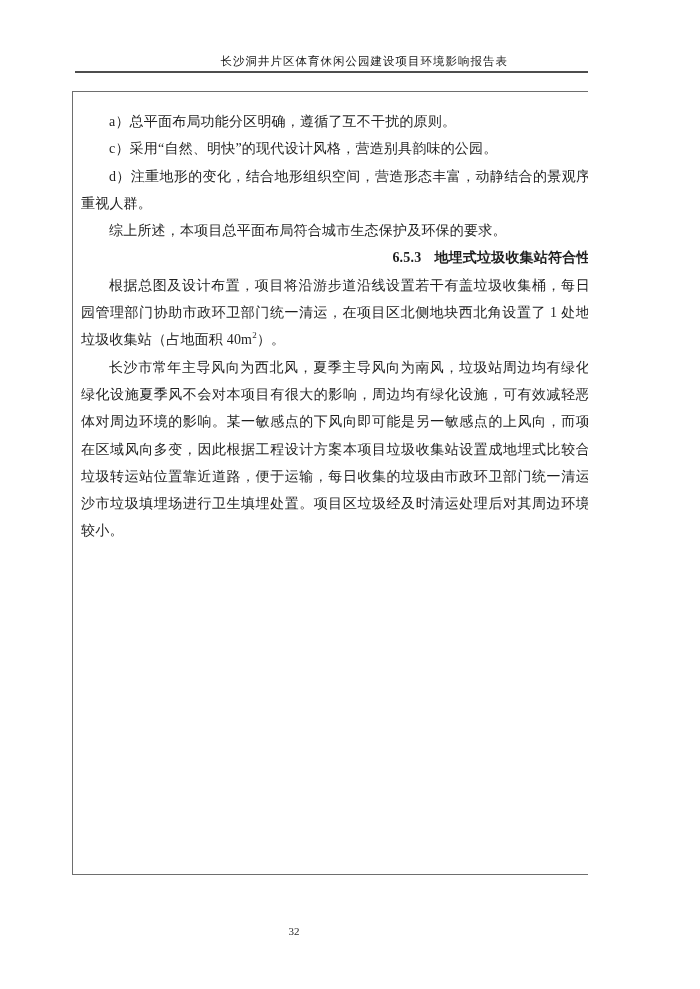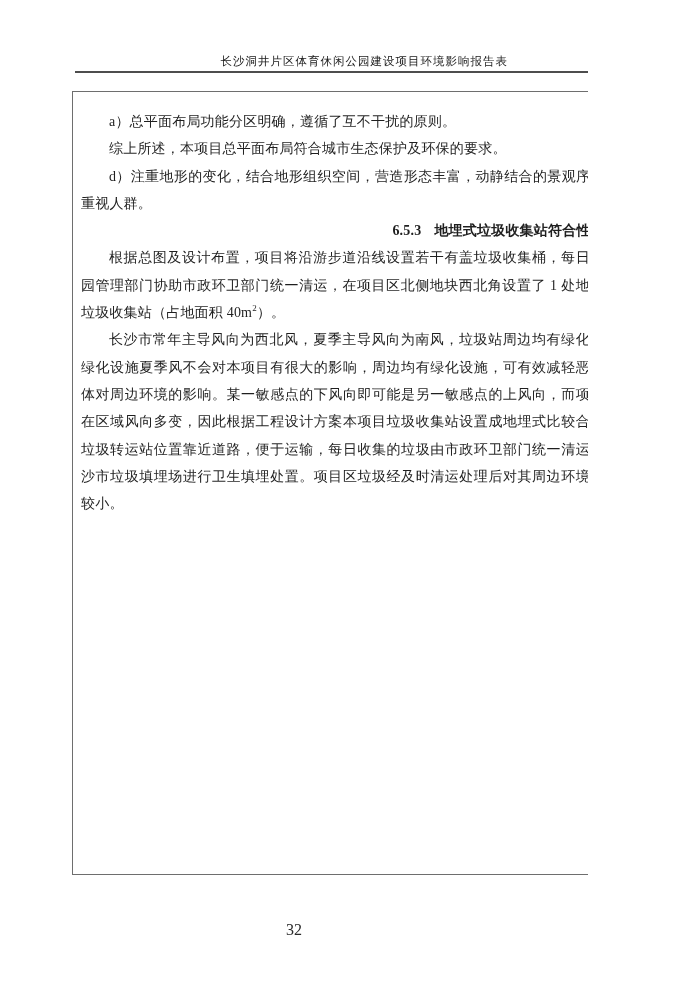--- a/index.html
+++ b/index.html
@@ -68,42 +68,43 @@
     line-height: 0;
   }
   .footer {
     position: absolute;
     top: 921px;
     left: 0;
     width: 100%;
     text-align: center;
   }
   .page-number {
-    font-size: 16px;
+    font-size: 11px;
     color: #2a2a2a;
   }
 </style>
 </head>
 <body>
 
 <div class="page">
 
   <div class="header-title">长沙洞井片区体育休闲公园建设项目环境影响报告表</div>
 
   <div class="header-rule"></div>
 
   <div class="content-box">
 
     <p class="para">a）总平面布局功能分区明确，遵循了互不干扰的原则。</p>
 
 
+    <p class="para">c）采用“自然、明快”的现代设计风格，营造别具韵味的公园。</p>
+
+    <p class="para">d）注重地形的变化，结合地形组织空间，营造形态丰富，动静结合的景观序列，重视人群。</p>
 
     <p class="para">综上所述，本项目总平面布局符合城市生态保护及环保的要求。</p>
-
-    <p class="para">d）注重地形的变化，结合地形组织空间，营造形态丰富，动静结合的景观序列，重视人群。</p>
 
     <h3 class="section-heading">
       <span class="section-number">6.5.3</span><span>地埋式垃圾收集站符合性分析</span>
     </h3>
 
     <p class="para"><span>根据总图及设计布置，项目将沿游步道沿线设置若干有盖垃圾收集桶，每日由公园管理部门协助市政环卫部门统一清运，在项目区北侧地块西北角设置了 1 处地埋式垃圾收集站（占地面积 </span><span>40m</span><span class="sup">2</span><span>）。</span></p>
 
     <p class="para">长沙市常年主导风向为西北风，夏季主导风向为南风，垃圾站周边均有绿化带及绿化设施夏季风不会对本项目有很大的影响，周边均有绿化设施，可有效减轻恶臭气体对周边环境的影响。某一敏感点的下风向即可能是另一敏感点的上风向，而项目所在区域风向多变，因此根据工程设计方案本项目垃圾收集站设置成地埋式比较合理。垃圾转运站位置靠近道路，便于运输，每日收集的垃圾由市政环卫部门统一清运至长沙市垃圾填埋场进行卫生填埋处置。项目区垃圾经及时清运处理后对其周边环境影响较小。</p>
 
   </div>

